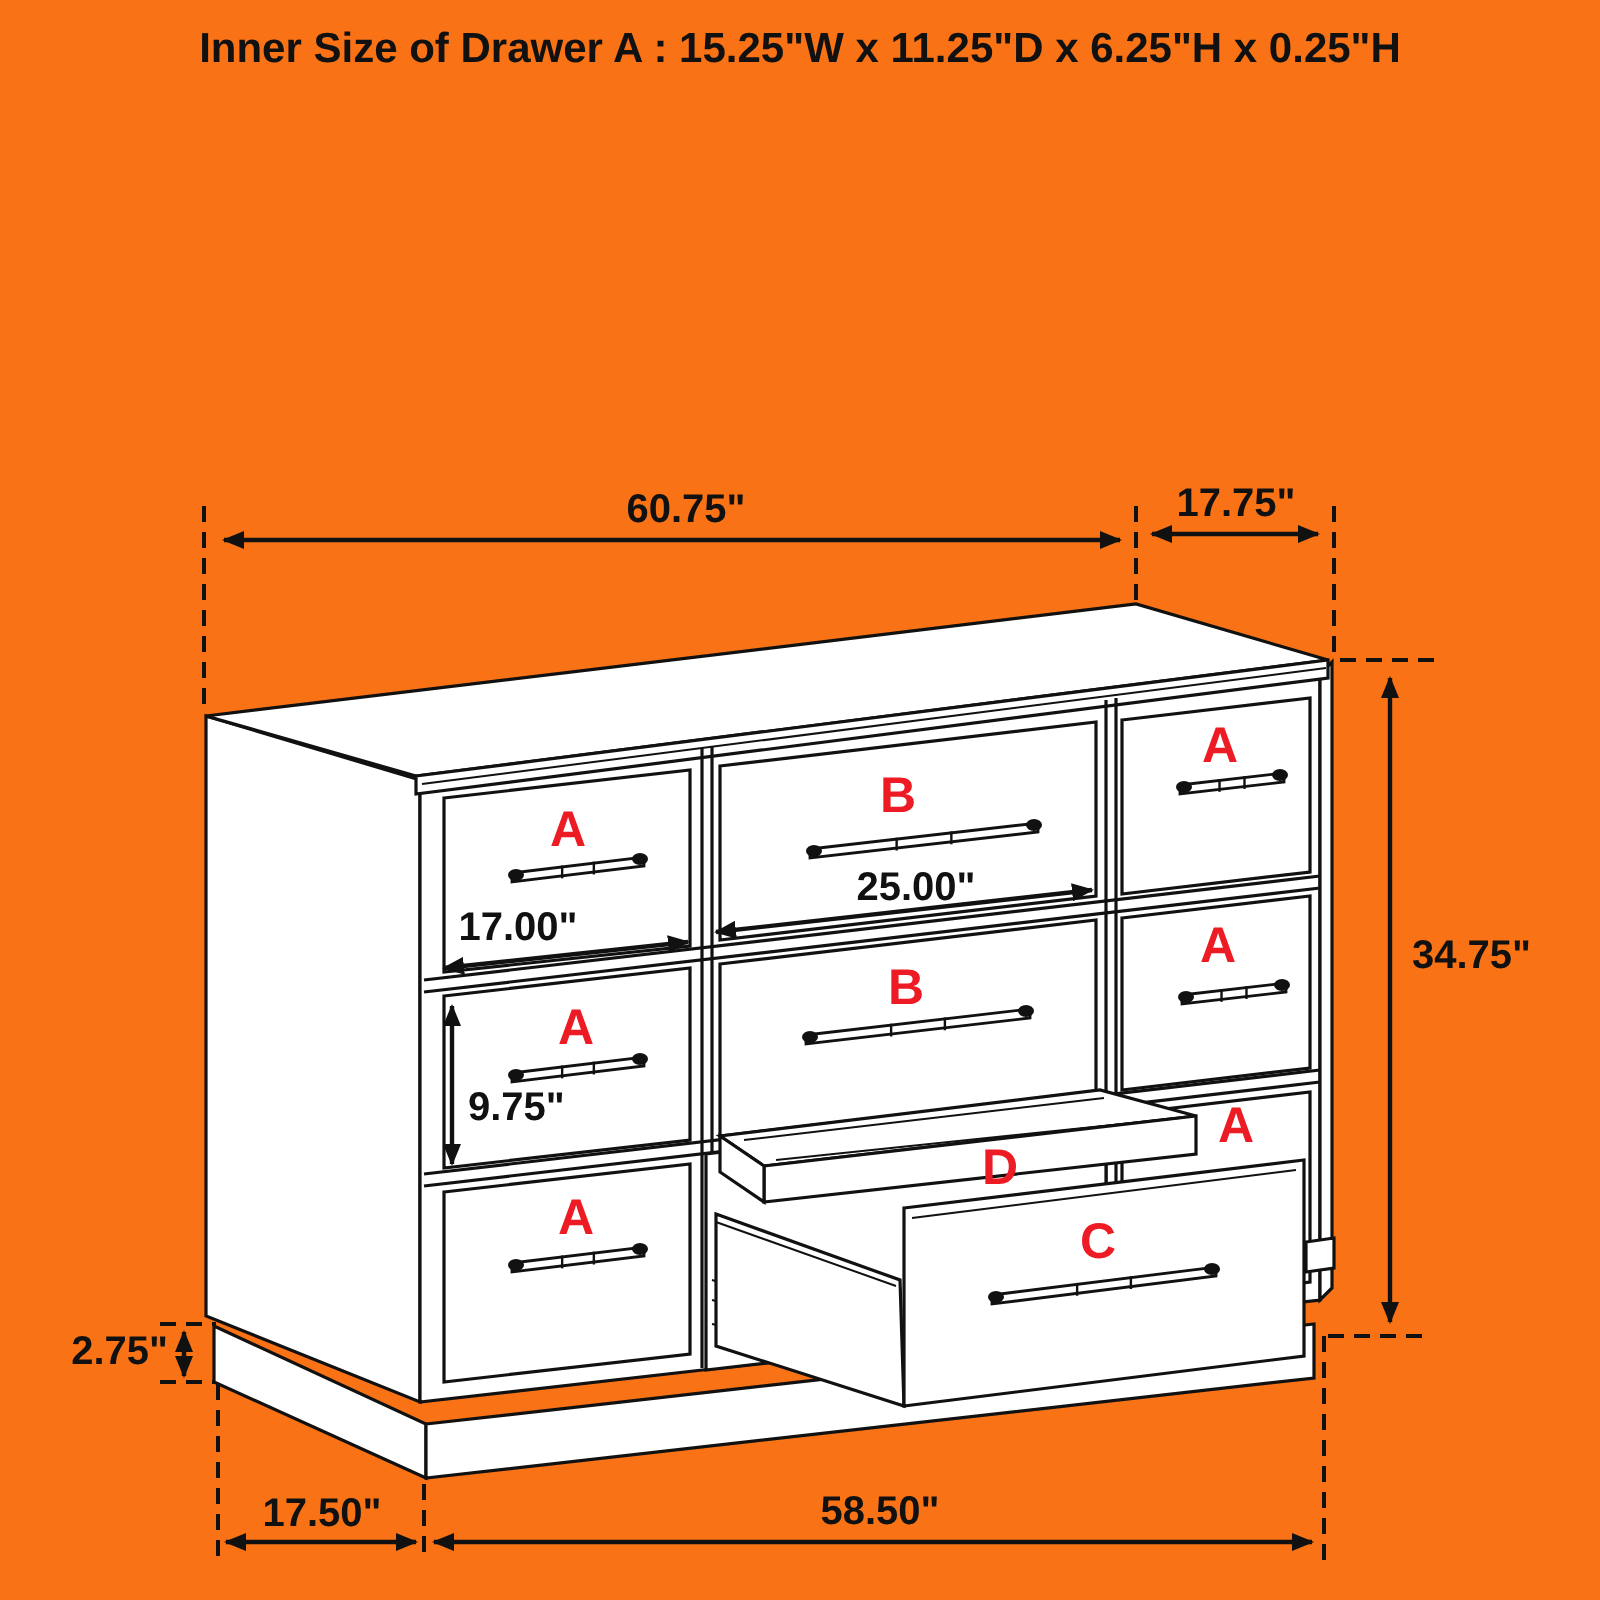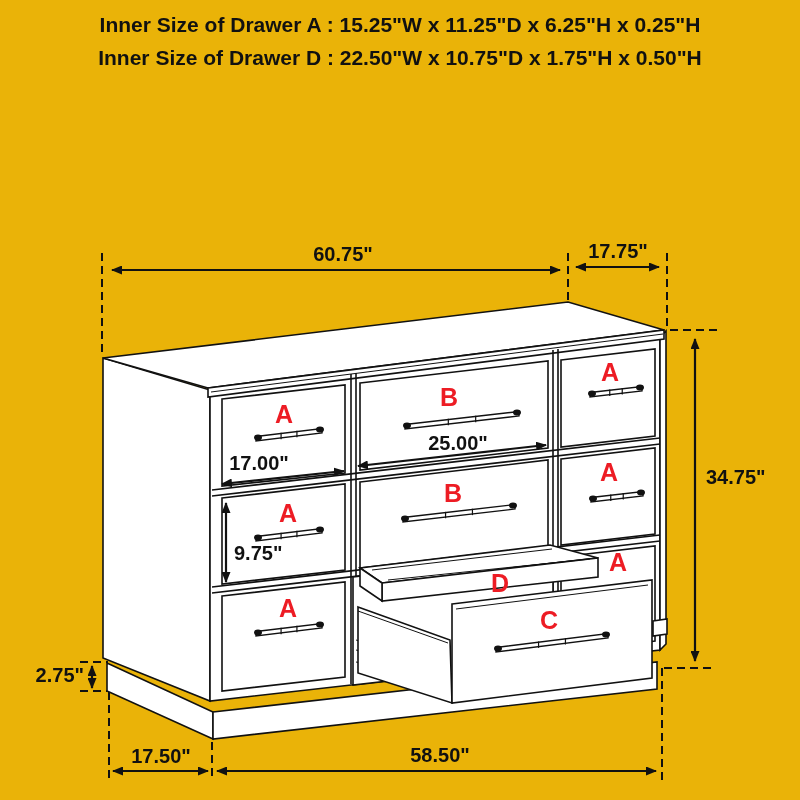--- a/index.html
+++ b/index.html
@@ -1,36 +1,35 @@
 <!DOCTYPE html>
 <html><head>
 <meta charset="utf-8">
 <style>
   html,body{margin:0;padding:0;background:#fff;}
-  #canvas{position:relative;width:800px;height:800px;background:#eab308;overflow:hidden;
+  #canvas{position:relative;width:800px;height:800px;background:#f97316;overflow:hidden;
           font-family:"Liberation Sans", sans-serif;}
   #header{position:absolute;top:8px;left:0;width:800px;text-align:center;
           font-size:21px;font-weight:bold;color:#111;line-height:33px;}
   #diagram{position:absolute;top:0;left:0;}
   .dim-label{font-size:20px;font-weight:bold;fill:#111;}
   .letter{font-size:25px;font-weight:bold;fill:#ed1c24;text-anchor:middle;}
   .dash{stroke:#111;stroke-width:2;fill:none;stroke-dasharray:8 5;}
   .dim{stroke:#111;stroke-width:2.2;fill:none;}
   .ln{stroke:#111;stroke-width:1.6;fill:none;}
   .thin{stroke:#111;stroke-width:1;fill:none;}
   .face{fill:#ffffff;stroke:#111;stroke-width:1.6;}
 </style>
 </head>
 <body>
 
 <div id="canvas">
 
   <div id="header">
     <div>Inner Size of Drawer A : 15.25"W x 11.25"D x 6.25"H x 0.25"H</div>
-    <div>Inner Size of Drawer  D : 22.50"W x 10.75"D x 1.75"H x 0.50"H</div>
   </div>
 
   <svg id="diagram" width="800" height="800" viewBox="0 0 800 800">
     <defs>
       <marker id="ahE" markerWidth="11" markerHeight="9" refX="10" refY="4.5" orient="auto" markerUnits="userSpaceOnUse">
         <path d="M0,0 L11,4.5 L0,9 Z" fill="#111"></path>
       </marker>
       <marker id="ahS" markerWidth="11" markerHeight="9" refX="1" refY="4.5" orient="auto" markerUnits="userSpaceOnUse">
         <path d="M11,0 L0,4.5 L11,9 Z" fill="#111"></path>
       </marker>

